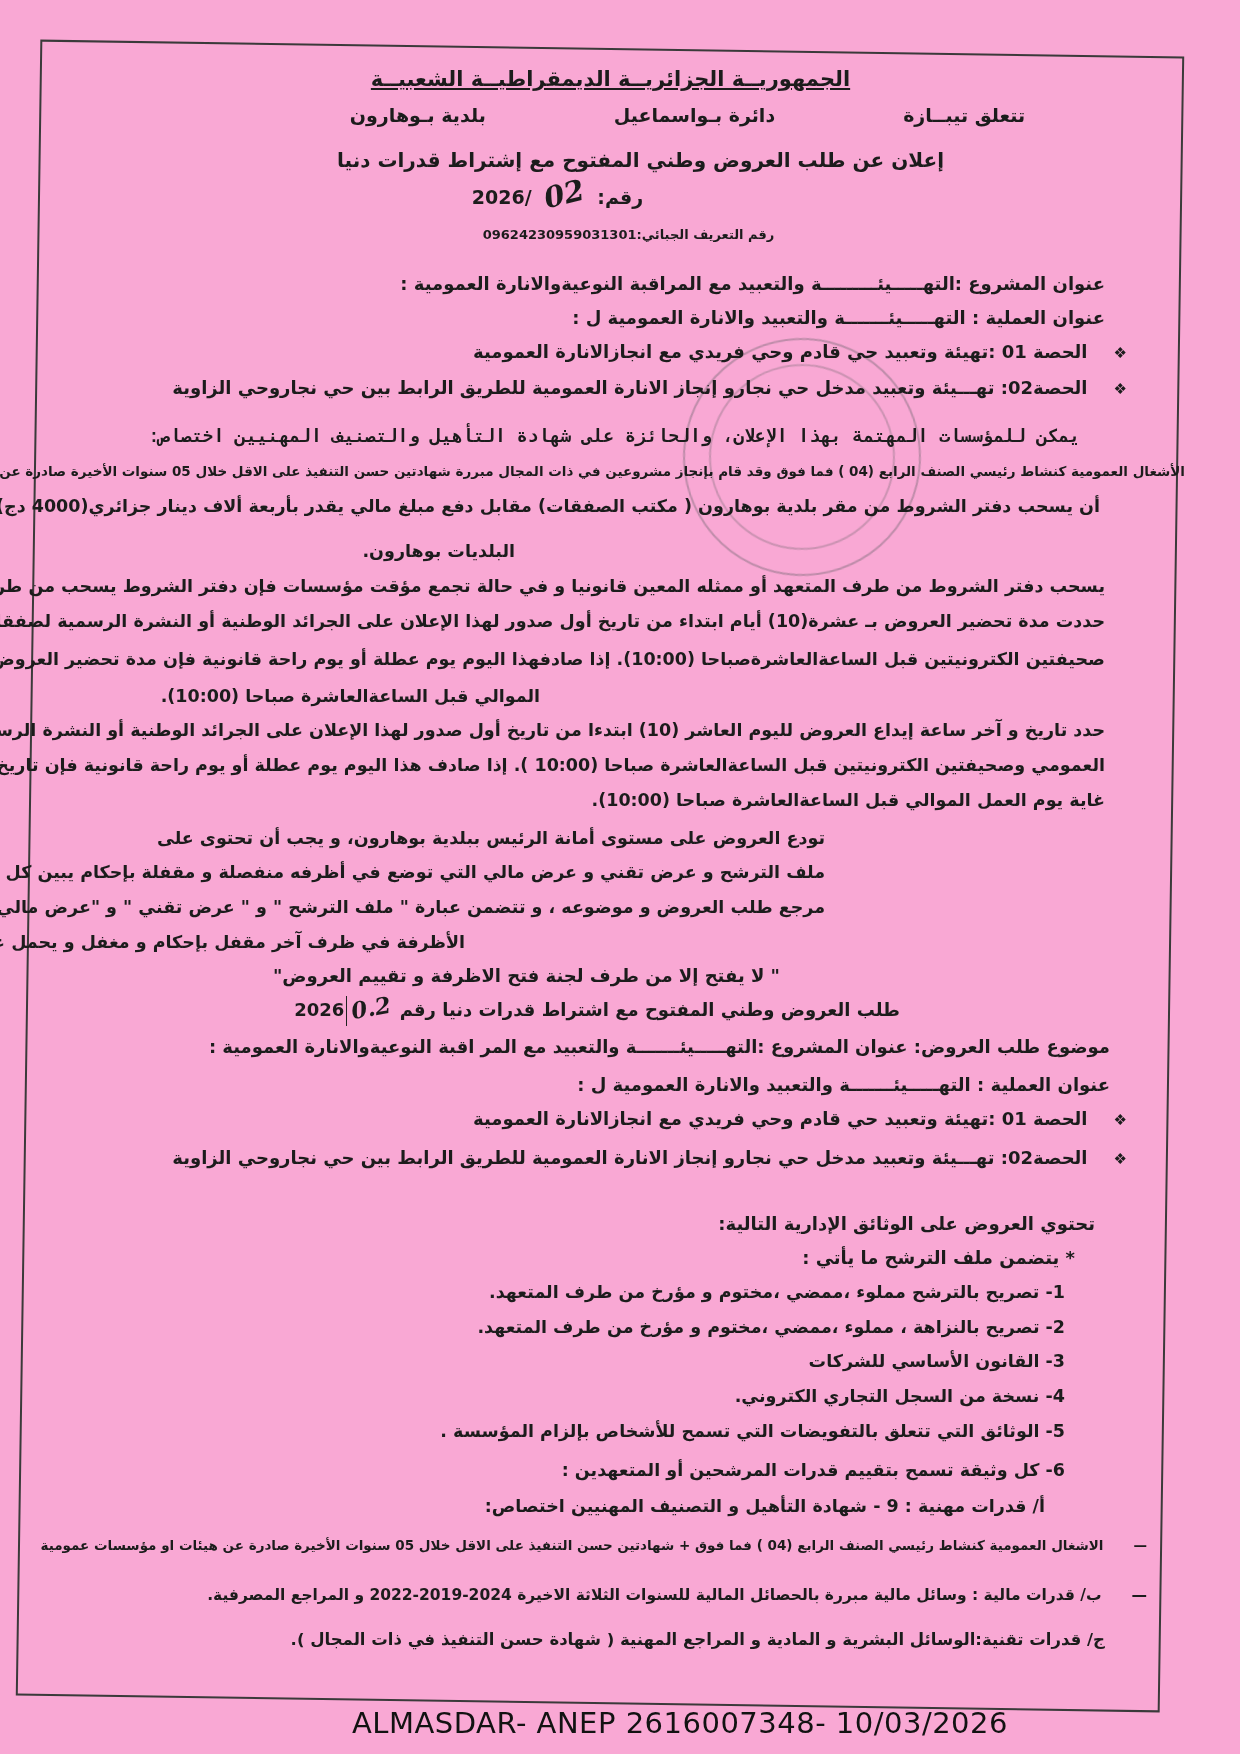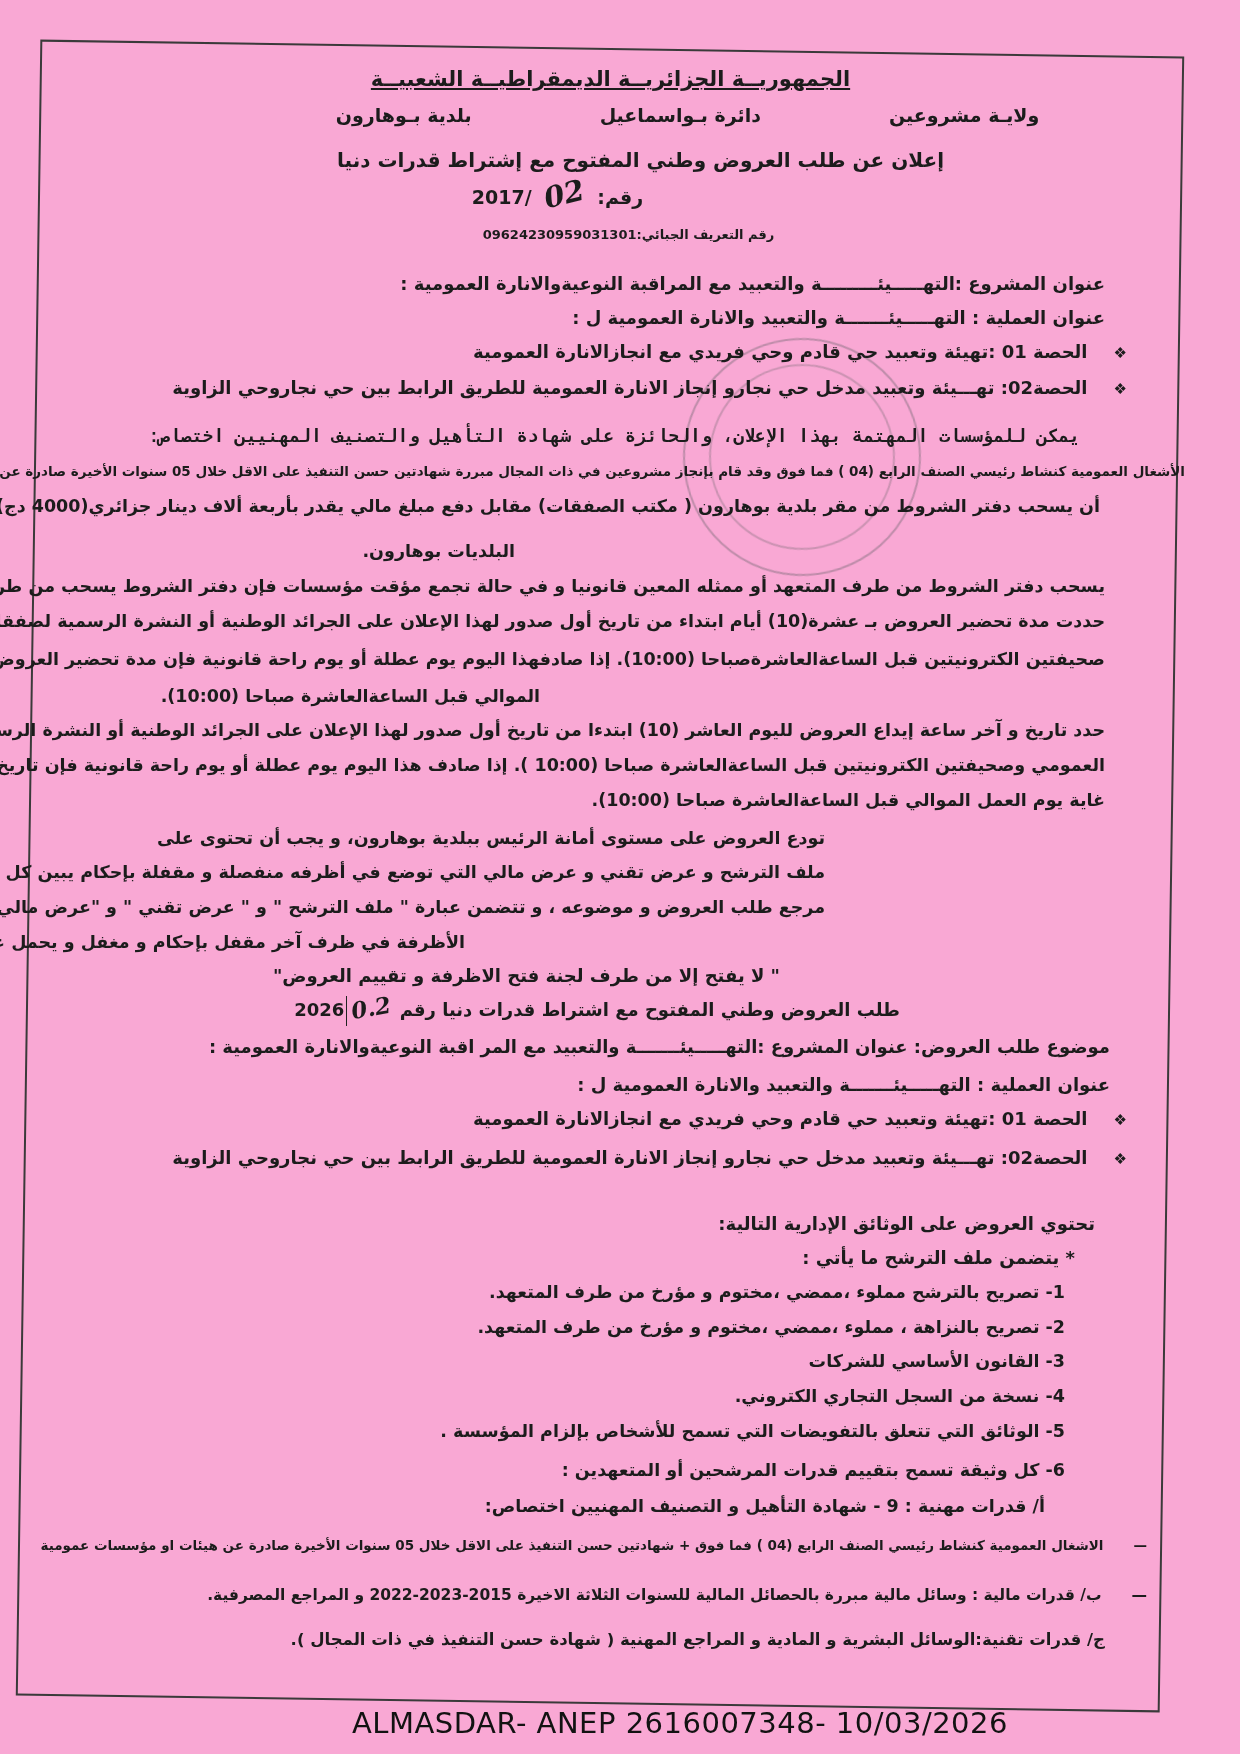--- a/index.html
+++ b/index.html
@@ -40,29 +40,29 @@
 <body>
 
 <div class="page">
   <div class="frame"></div>
   <div class="stamp"></div>
 
   <div class="content">
     <div class="hdr">
       <div class="t1">الجمهوريــة الجزائريــة الديمقراطيــة الشعبيــة</div>
       <div class="entities">
-        <span>ولايـة مشروعين</span>
+        <span>تتعلق تيبــازة</span>
         <span>دائرة بـواسماعيل</span>
         <span>بلدية بـوهارون</span>
       </div>
       <div class="t3">إعلان عن طلب العروض وطني المفتوح مع إشتراط قدرات دنيا</div>
       <div class="t4">
         <span>رقم:</span>
         <span class="hw">02</span>
-        <span>/2017</span>
+        <span>/2026</span>
       </div>
       <div class="t5">رقم التعريف الجبائي:09624230959031301</div>
     </div>
 
     <div class="ln b" style="padding-right:50px;margin-top:3px;">عنوان المشروع :التهـــــيئـــــــــة والتعبيد مع المراقبة النوعيةوالانارة العمومية :</div>
     <div class="ln b" style="padding-right:50px;">عنوان العملية : التهـــــيئـــــــة والتعبيد والانارة العمومية ل :</div>
     <div class="ln b" style="padding-right:28px;">
       <span class="bullet">❖</span><span>الحصة 01 :تهيئة وتعبيد حي قادم وحي فريدي مع انجازالانارة العمومية</span>
     </div>
     <div class="ln b" style="padding-right:28px;margin-top:1px;">
@@ -104,19 +104,19 @@
     <div class="ln" style="padding-right:90px;margin-top:1px;">2- تصريح بالنزاهة ، مملوء ،ممضي ،مختوم و مؤرخ من طرف المتعهد.</div>
     <div class="ln" style="padding-right:90px;">3- القانون الأساسي للشركات</div>
     <div class="ln" style="padding-right:90px;margin-top:1px;">4- نسخة من السجل التجاري الكتروني.</div>
     <div class="ln" style="padding-right:90px;margin-top:1px;">5- الوثائق  التي تتعلق بالتفويضات  التي  تسمح للأشخاص بإلزام المؤسسة .</div>
     <div class="ln" style="padding-right:90px;margin-top:5px;">6- كل وثيقة تسمح بتقييم قدرات المرشحين أو المتعهدين  :</div>
     <div class="ln" style="padding-right:110px;margin-top:2px;">أ/  قدرات مهنية : 9 - شهادة التأهيل و التصنيف المهنيين  اختصاص:</div>
     <div class="ln sm" style="padding-right:8px;margin-top:5px;">
       <span class="dash">—</span><span>الاشغال العمومية  كنشاط رئيسي الصنف الرابع   (04 ) فما فوق + شهادتين حسن التنفيذ على الاقل  خلال 05 سنوات الأخيرة صادرة عن هيئات او مؤسسات عمومية</span>
     </div>
     <div class="ln m15" style="padding-right:8px;margin-top:16px;">
-      <span class="dash">—</span><span>ب/ قدرات مالية : وسائل مالية مبررة  بالحصائل المالية  للسنوات الثلاثة الاخيرة 2015-2023-2022 و المراجع  المصرفية.</span>
+      <span class="dash">—</span><span>ب/ قدرات مالية : وسائل مالية مبررة  بالحصائل المالية  للسنوات الثلاثة الاخيرة 2024-2019-2022 و المراجع  المصرفية.</span>
     </div>
     <div class="ln m16" style="padding-right:50px;margin-top:11px;">ج/ قدرات تقنية:الوسائل البشرية  و المادية و المراجع المهنية ( شهادة حسن التنفيذ في ذات المجال ).</div>
   </div>
 
   <div class="anep">ALMASDAR- ANEP 2616007348- 10/03/2026</div>
 </div>
 
 </body></html>

